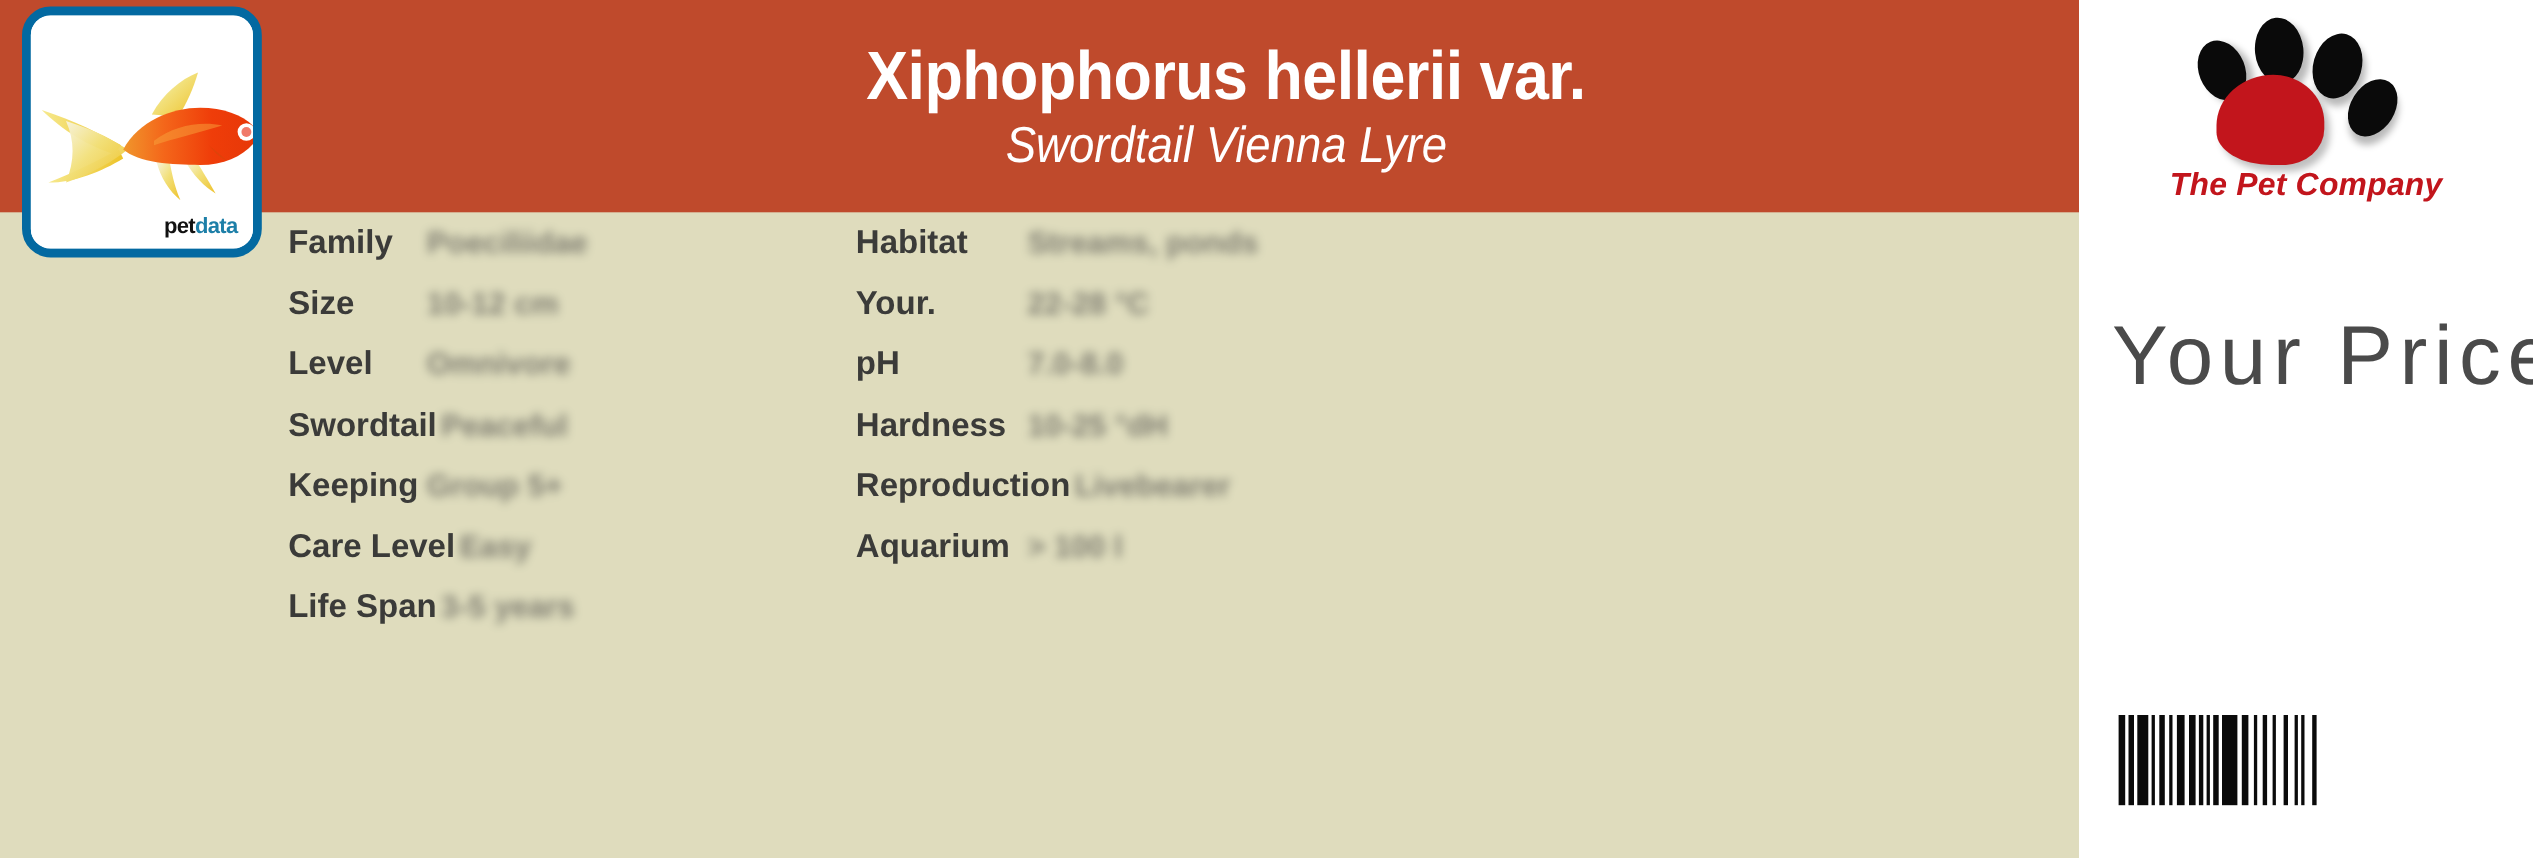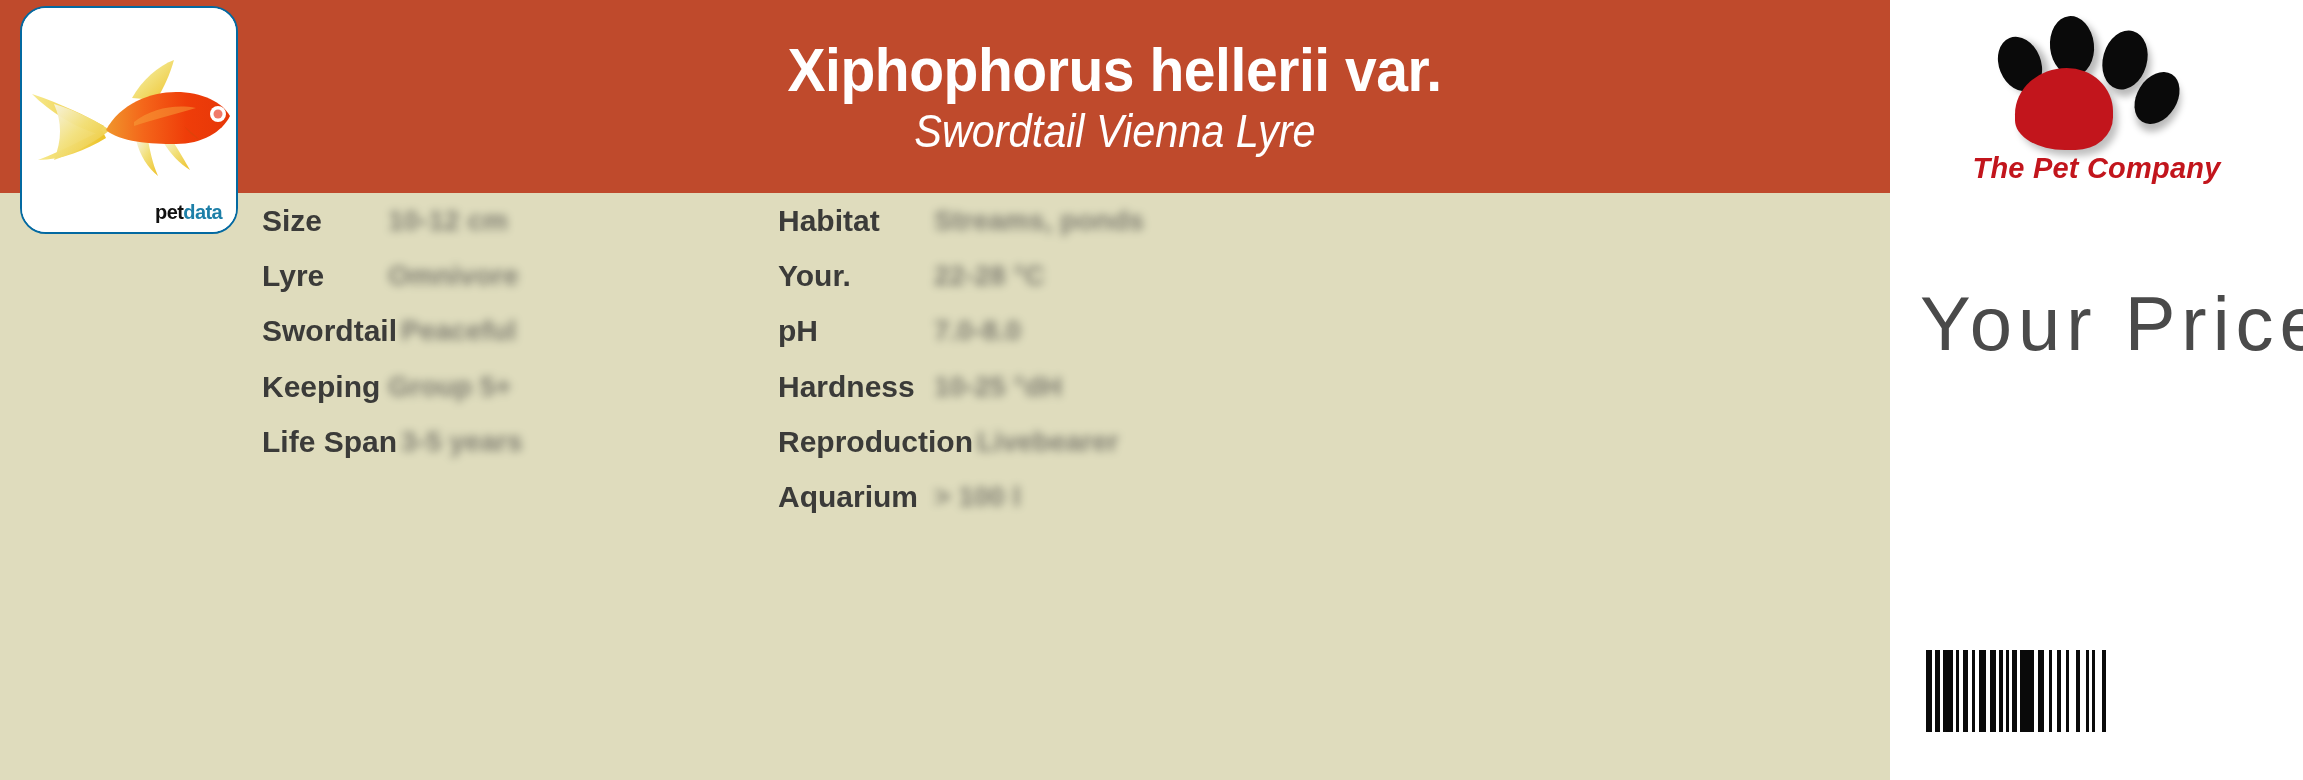--- a/index.html
+++ b/index.html
@@ -79,21 +79,21 @@
   }
 
   
   .photo-card {
     position: absolute;
     left: 20px;
     top: 6px;
     width: 218px;
     height: 228px;
     background: #ffffff;
-    border: 2px solid #0369a1;
+    border: 8px solid #0369a1;
     border-radius: 26px;
     box-sizing: border-box;
     overflow: hidden;
   }
   .photo-inner {
     position: absolute;
     inset: 0;
     background: #ffffff;
   }
   .fish-art {
@@ -304,34 +304,42 @@
         <div class="petdata-logo">
           <span class="pd-pet">pet</span><span class="pd-data">data</span>
         </div>
       </div>
     </div>
 
     <div class="spec-grid">
 
       <div class="spec-col left">
         <div class="spec-row">
+          <span class="spec-label">Family</span>
+          <span class="spec-value">Poeciliidae</span>
+        </div>
+        <div class="spec-row">
           <span class="spec-label">Size</span>
           <span class="spec-value">10-12 cm</span>
         </div>
         <div class="spec-row">
-          <span class="spec-label">Lyre</span>
+          <span class="spec-label">Level</span>
           <span class="spec-value">Omnivore</span>
         </div>
         <div class="spec-row">
           <span class="spec-label">Swordtail</span>
           <span class="spec-value">Peaceful</span>
         </div>
         <div class="spec-row">
           <span class="spec-label">Keeping</span>
           <span class="spec-value">Group 5+</span>
+        </div>
+        <div class="spec-row">
+          <span class="spec-label">Care Level</span>
+          <span class="spec-value">Easy</span>
         </div>
         <div class="spec-row">
           <span class="spec-label">Life Span</span>
           <span class="spec-value">3-5 years</span>
         </div>
       </div>
 
       <div class="spec-col right">
         <div class="spec-row">
           <span class="spec-label">Habitat</span>

